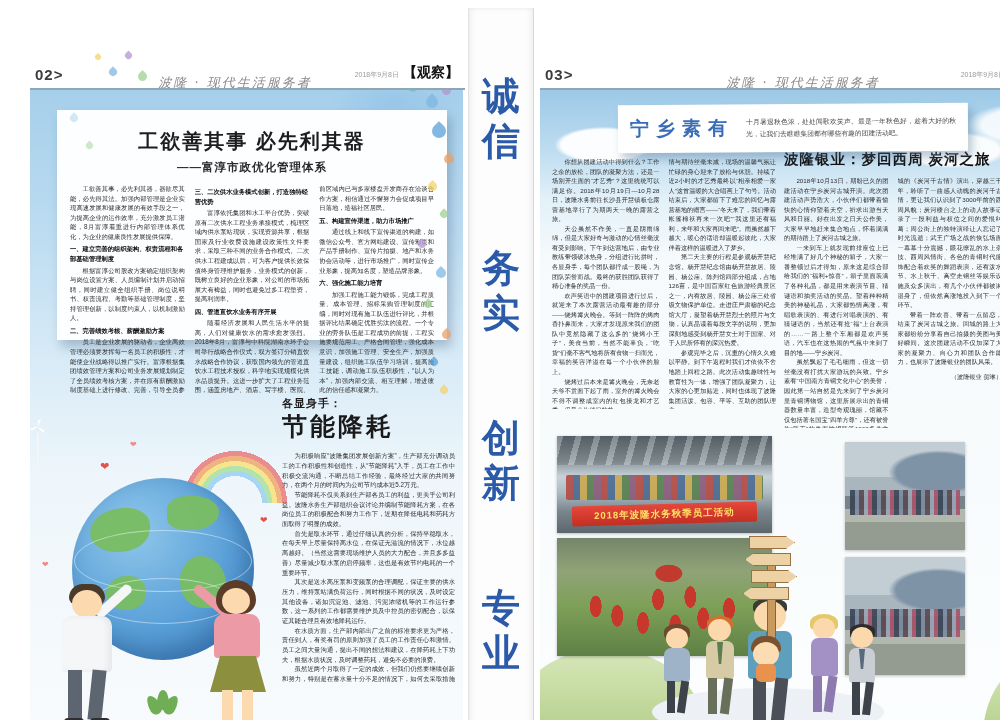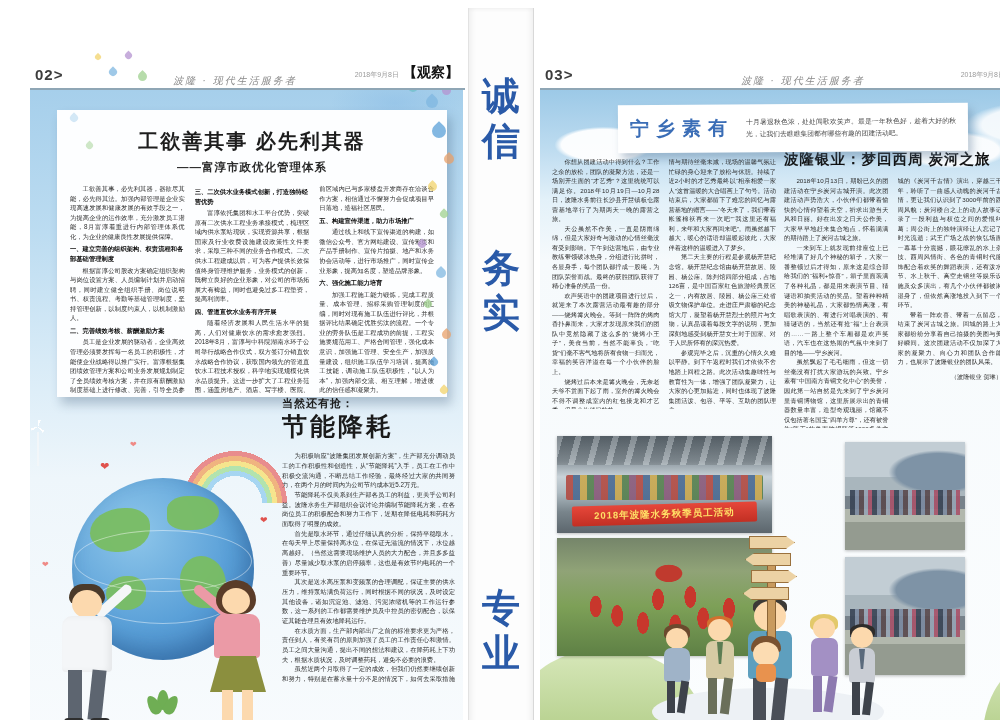--- a/index.html
+++ b/index.html
@@ -4,21 +4,21 @@
 <style>
   html,body{margin:0;padding:0;background:#e8e8e8;}
   .canvas{position:relative;width:1000px;height:720px;background:#ffffff;overflow:hidden;
           font-family:"Liberation Sans",sans-serif;color:#222;}
   .page{position:absolute;top:4px;height:720px;margin-top:46px;}
   .page-l{left:5px;width:460px;}
   .page-r{left:535px;width:536px;}
 
   
   .hdr-label{position:absolute;top:16px;font-size:15px;font-weight:bold;color:#3c3c3c;letter-spacing:1px;}
-  .hdr-slogan{position:absolute;top:24px;left:0;right:0;text-align:center;font-size:10px;color:#8a8a8a;
+  .hdr-slogan{position:absolute;top:24px;left:0;right:0;text-align:center;font-size:13px;color:#8a8a8a;
               font-style:italic;letter-spacing:2px;font-family:"DejaVu Serif",serif;}
   .hdr-right{position:absolute;top:14px;right:6px;display:flex;align-items:baseline;gap:4px;}
   .hdr-date{font-size:7px;color:#9a9a9a;}
   .hdr-section{font-size:14px;font-weight:bold;color:#111;}
   .hdr-rule{position:absolute;top:38px;height:1.5px;background:#8fa6b5;}
   .page-l .hdr-rule{left:25px;right:0;}
   .page-r .hdr-rule{left:5px;right:2px;}
 
   
   .pbody{position:absolute;top:40px;height:646px;overflow:hidden;}
@@ -30,21 +30,21 @@
        radial-gradient(90px 30px at 45% 40px,rgba(255,255,255,.9) 55%,rgba(255,255,255,0) 68%),
        radial-gradient(80px 26px at 78% 60px,rgba(255,255,255,.92) 58%,rgba(255,255,255,0) 70%),
        radial-gradient(110px 34px at 95% 35px,rgba(255,255,255,.85) 55%,rgba(255,255,255,0) 70%),
        linear-gradient(180deg,#9cc9e7 0%,#bedcf0 60px,#e3f1f9 110px,#f6fafc 170px,#fbfdfe 100%);}
 
   
   .drop{position:absolute;display:block;border-radius:3% 50% 50% 50%;transform:rotate(45deg);opacity:.75;z-index:5;}
   .splash{position:absolute;border-radius:50%;background:radial-gradient(closest-side,rgba(140,190,230,.55),rgba(140,190,230,0));z-index:2;}
 
   
-  .art-box{position:absolute;left:27px;top:20px;width:390px;height:287px;background:#fdfeff;
+  .art-box{position:absolute;left:27px;top:20px;width:390px;height:230px;background:#fdfeff;
            box-shadow:4px 7px 10px rgba(40,70,100,.28);z-index:3;padding:10px 13px;box-sizing:border-box;}
   .art-title{text-align:center;font-size:20px;font-weight:bold;color:#1d1d1d;letter-spacing:2px;margin-top:8px;}
   .art-sub{text-align:center;font-size:11.5px;font-weight:bold;color:#2a2a2a;margin-top:5px;letter-spacing:1px;}
   .cols{display:flex;gap:10px;margin-top:9px;height:212px;overflow:hidden;}
   .col{flex:1;font-size:6.3px;line-height:1.52;color:#2c2c2c;overflow:hidden;}
 
   .blk{margin:0;}
   .blk-p{text-indent:2em;text-align:justify;}
   .blk-pc{text-align:justify;}
   .blk-h{font-weight:bold;color:#0d0d0d;margin:3px 0 2px;}
@@ -346,21 +346,21 @@
             <i class="shoe sh2"></i>
         </div>
         <div class="plant">
             <i class="p1"></i>
             <i class="p2"></i>
             <i class="p3"></i>
           </div>
       </div>
 
       <div class="energy">
-        <div class="energy-kicker">当然还有抢：</div>
+        <div class="energy-kicker">各显身手：</div>
         <div class="energy-title">节能降耗</div>
         <div class="energy-body">
             <div class="blk blk-p">为积极响应“波隆集团发展创新方案”，生产部充分调动员工的工作积极性和创造性，从“节能降耗”入手，员工在工作中积极交流沟通，不断总结工作经验，最终经过大家的共同努力，在两个月的时间内为公司节约成本近5.2万元。</div>
             <div class="blk blk-p">节能降耗不仅关系到生产部各员工的利益，更关乎公司利益。波隆水务生产部组织会议讨论并编制节能降耗方案，在各岗位员工的积极配合和努力工作下，近期在降低电耗和药耗方面取得了明显的成效。</div>
             <div class="blk blk-p">首先是取水环节，通过仔细认真的分析，保持平稳取水，在每天早上尽量保持高水位，在保证无溢流的情况下，水位越高越好。（当然这需要现场维护人员的大力配合，并且多多益善）尽量减少取水泵的启停频率，这也是有效节约电耗的一个重要环节。</div>
             <div class="blk blk-p">其次是送水高压泵和变频泵的合理调配，保证主要的供水压力，维持泵站满负荷运行，同时根据不同的状况，及时设定其他设备，诸如沉淀池、滤池、污泥浓缩机等的工作运行参数，这一系列的工作都需要维护员及中控员的密切配合，以保证其能合理且有效地降耗运行。</div>
             <div class="blk blk-p">在水质方面，生产部内部出厂之前的标准要求更为严格，责任到人，有奖有罚的原则加强了员工的工作责任心和激情。员工之间大量沟通，提出不同的想法和建议，在降药耗上下功夫，根据水质状况，及时调整药耗，避免不必要的浪费。</div>
             <div class="blk blk-p">虽然近两个月取得了一定的成效，但我们仍然要继续创新和努力，特别是在蓄水量十分不足的情况下，如何去采取措施来有效地达到降耗的目的是我们今后要思考的问题。</div>
           </div>
       </div>
@@ -371,20 +371,21 @@
       <div class="ftxt">
         <span><span>投稿热线：</span><span>0731-86409602</span></span>
         <span><span>投稿邮箱：</span><span>27669265@qq.com</span></span>
       </div>
     </div>
   </section>
 
   <aside class="divider">
     <div class="dword dw1">诚信</div>
     <div class="dword dw2">务实</div>
+    <div class="dword dw3">创新</div>
     <div class="dword dw4">专业</div>
   </aside>
 
   <section class="page page-r">
     <div class="hdr-label" style="left:10px;">03&gt;</div>
     <div class="hdr-slogan">波隆 · 现代生活服务者</div>
     <div class="hdr-right">
       <span class="hdr-date">2018年9月8日</span>
       <span class="hdr-section">【风采】</span>
     </div>

